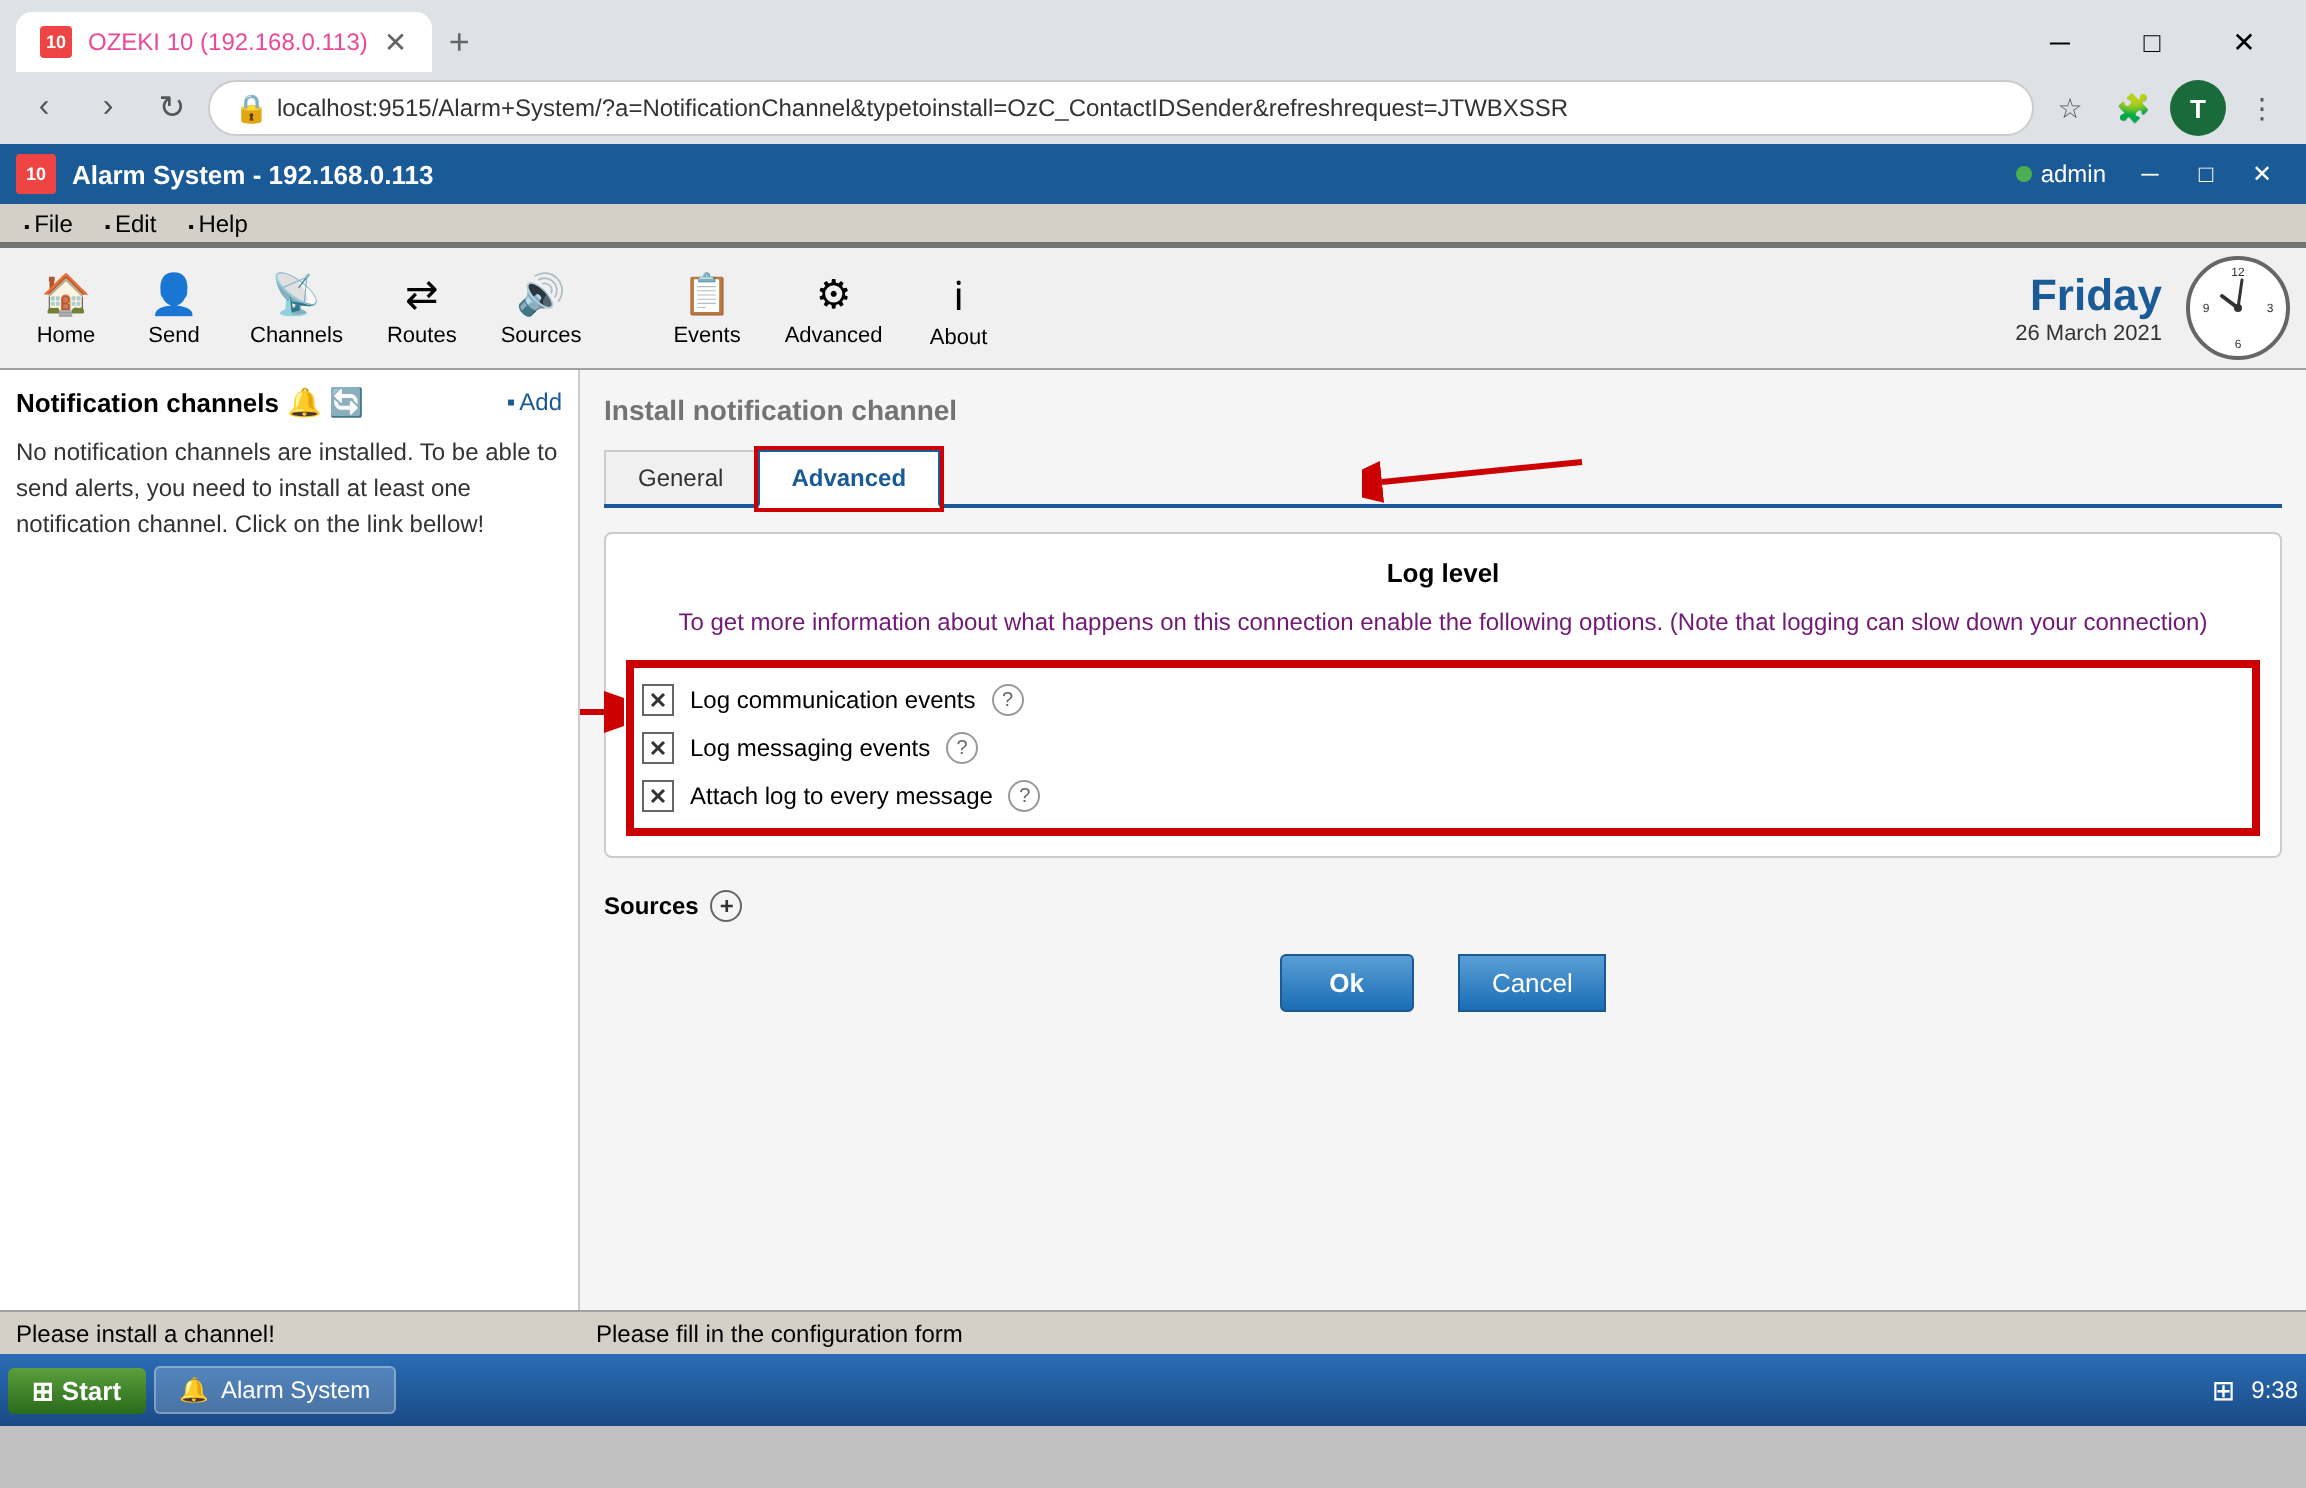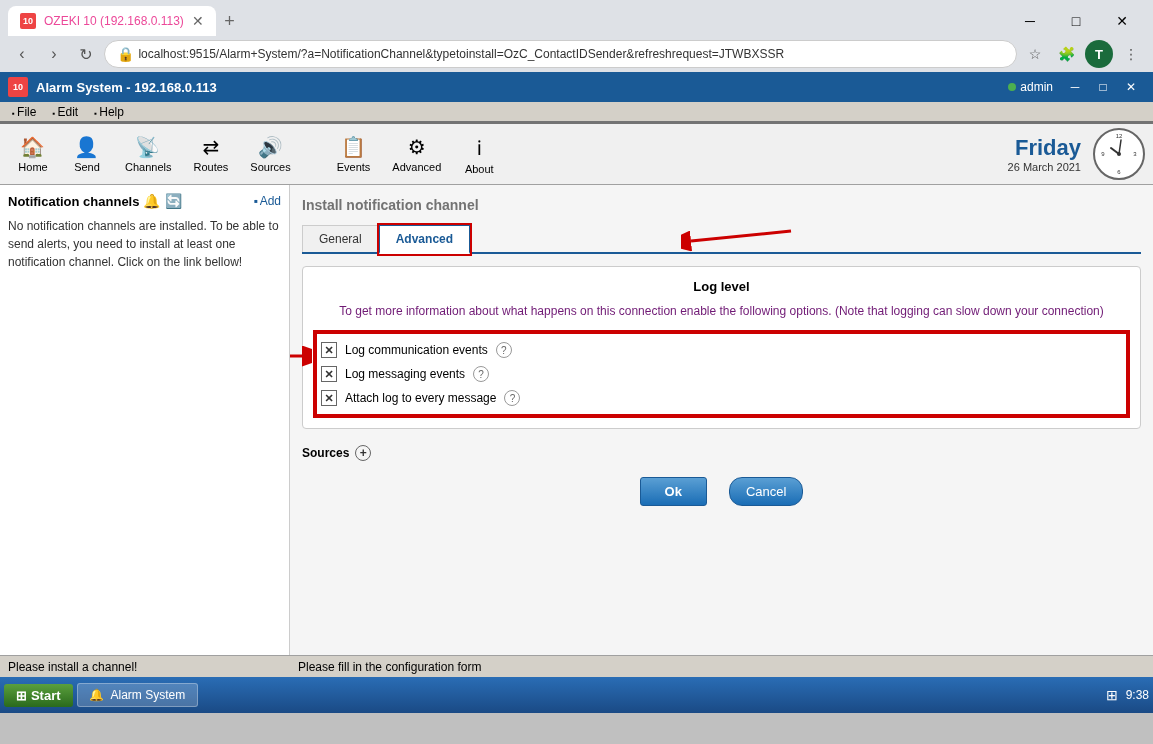--- a/index.html
+++ b/index.html
@@ -78,21 +78,21 @@
     .checkbox-x { width: 16px; height: 16px; border: 1px solid #666; display: flex; align-items: center; justify-content: center; font-size: 11px; font-weight: bold; color: #333; background: #fff; flex-shrink: 0; }
     .help-icon { width: 16px; height: 16px; border-radius: 50%; border: 1px solid #999; display: flex; align-items: center; justify-content: center; font-size: 10px; color: #666; cursor: pointer; flex-shrink: 0; }
 
     
     .cleanup-row { display: flex; align-items: center; gap: 6px; font-size: 12px; font-weight: bold; margin-top: 8px; }
     .plus-circle { width: 16px; height: 16px; border-radius: 50%; border: 1px solid #666; display: flex; align-items: center; justify-content: center; font-size: 12px; cursor: pointer; color: #333; }
 
     
     .btn-row { display: flex; gap: 22px; justify-content: center; margin-top: 16px; }
     .btn-ok { background: linear-gradient(to bottom, #5a9fd4, #1a6db5); color: #fff; border: 1px solid #1a5a96; padding: 6px 24px; font-size: 13px; font-weight: bold; cursor: pointer; border-radius: 3px; }
-    .btn-cancel { background: linear-gradient(to bottom, #5a9fd4, #1a6db5); color: #fff; border: 1px solid #1a5a96; padding: 6px 16px; font-size: 13px; cursor: pointer; border-radius: 13px; }
+    .btn-cancel { background: linear-gradient(to bottom, #5a9fd4, #1a6db5); color: #fff; border: 1px solid #1a5a96; padding: 6px 16px; font-size: 13px; cursor: pointer; border-radius: 0; }
 
     
     .status-bar { background: #d4d0c8; border-top: 1px solid #a0a0a0; display: flex; align-items: center; padding: 2px 8px; height: 22px; font-size: 12px; }
     .status-left { width: 290px; }
     .status-right { flex: 1; }
 
     
     .taskbar { background: linear-gradient(to bottom, #2a6db5, #1a4a85); display: flex; align-items: center; padding: 2px 4px; height: 36px; }
     .start-btn { background: linear-gradient(to bottom, #5a9f3c, #2a6a1c); color: #fff; font-weight: bold; font-size: 13px; padding: 4px 12px; border-radius: 3px; cursor: pointer; display: flex; align-items: center; gap: 4px; }
     .taskbar-app { background: rgba(255,255,255,0.2); color: #fff; padding: 4px 12px; border-radius: 3px; cursor: pointer; font-size: 12px; display: flex; align-items: center; gap: 6px; margin-left: 4px; border: 1px solid rgba(255,255,255,0.3); }

